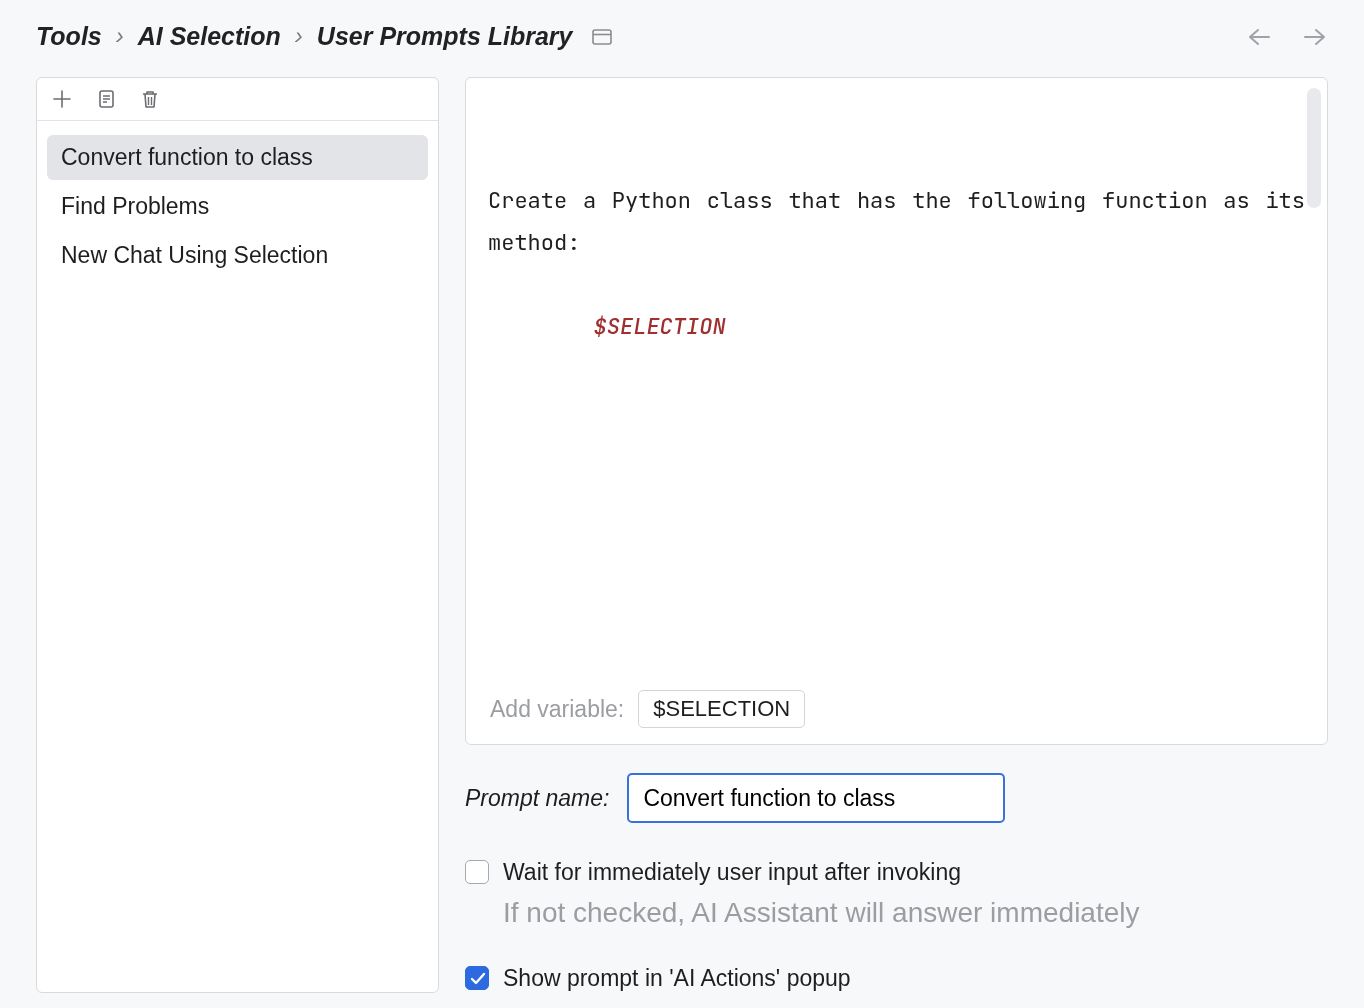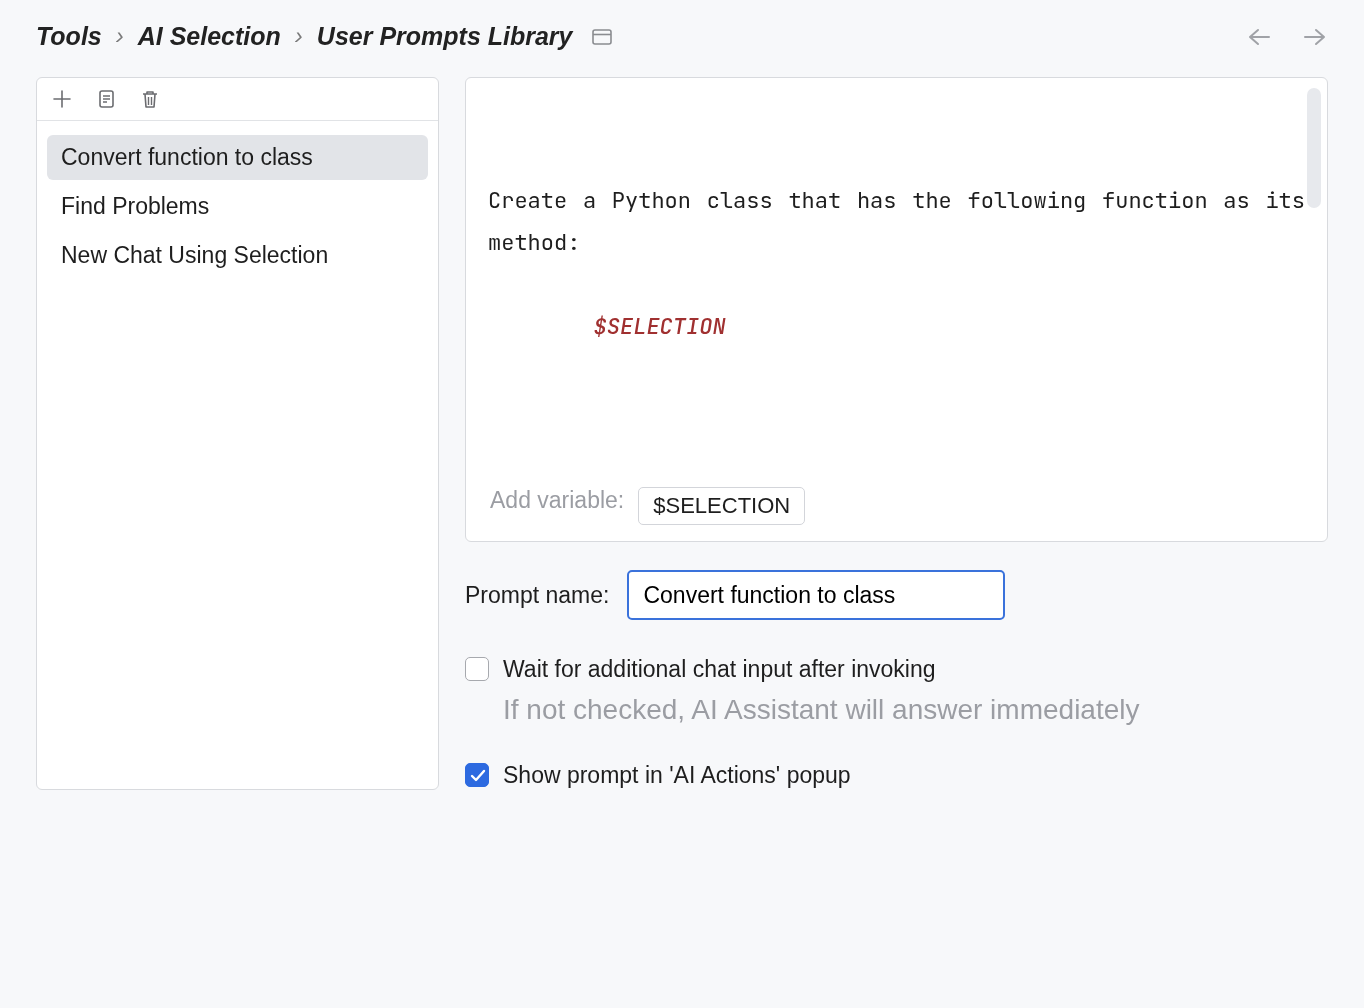--- a/index.html
+++ b/index.html
@@ -103,21 +103,21 @@
     flex: 1;
     display: flex;
     flex-direction: column;
   }
 
   .editor-box {
     background: #fff;
     border: 1px solid #d8dade;
     border-radius: 6px;
     position: relative;
-    height: 465px;
+    height: 668px;
     display: flex;
     flex-direction: column;
   }
   .editor-area {
     flex: 1;
     padding: 18px 22px 6px 22px;
     font-family: "JetBrains Mono", "Menlo", "Consolas", monospace;
     font-size: 22px;
     line-height: 42px;
     white-space: pre-wrap;
@@ -126,21 +126,21 @@
   }
   .editor-area .line1 { display: block; text-align: justify; text-justify: inter-word; }
   .variable-token {
     color: #a03030;
     font-style: italic;
     font-weight: 500;
   }
 
   .editor-bottom-row {
     display: flex;
-    align-items: flex-start;
+    align-items: center;
     gap: 14px;
     padding: 12px 24px 16px 24px;
   }
   .add-var-label {
     color: #9b9da3;
     font-size: 23px;
   }
   .var-chip {
     border: 1px solid #d3d5da;
     background: #fff;
@@ -162,21 +162,21 @@
   
   .detail-fields {
     padding-top: 28px;
     font-size: 23px;
   }
   .name-row {
     display: flex;
     align-items: center;
     gap: 18px;
   }
-  .name-row label { white-space: nowrap; }
+  .name-row label { white-space: nowrap; font-style: italic; }
   .name-input {
     width: 378px;
     height: 50px;
     border: 2px solid #3a72db;
     border-radius: 5px;
     font-size: 23px;
     padding: 0 14px;
     outline: none;
   }
 
@@ -291,21 +291,21 @@
     </div>
 
     <div class="detail-fields">
       <div class="name-row">
         <label>Prompt name:</label>
         <input class="name-input" type="text" value="Convert function to class" style="">
       </div>
 
       <div class="check-row">
         <span class="box"></span>
-        <span class="check-text">Wait for additional chat input after invoking</span>
+        <span class="check-text">Wait for immediately user input after invoking</span>
       </div>
       <div class="check-desc">If not checked, AI Assistant will answer immediately</div>
 
       <div class="check-row">
         <span class="box checked">
           <svg width="20" height="20" viewBox="0 0 20 20">
             <path d="M4 10 l4 4 l8 -9" fill="none" stroke="#fff" stroke-width="2.4" stroke-linecap="round" stroke-linejoin="round"></path>
           </svg>
         </span>
         <span class="check-text">Show prompt in 'AI Actions' popup</span>

